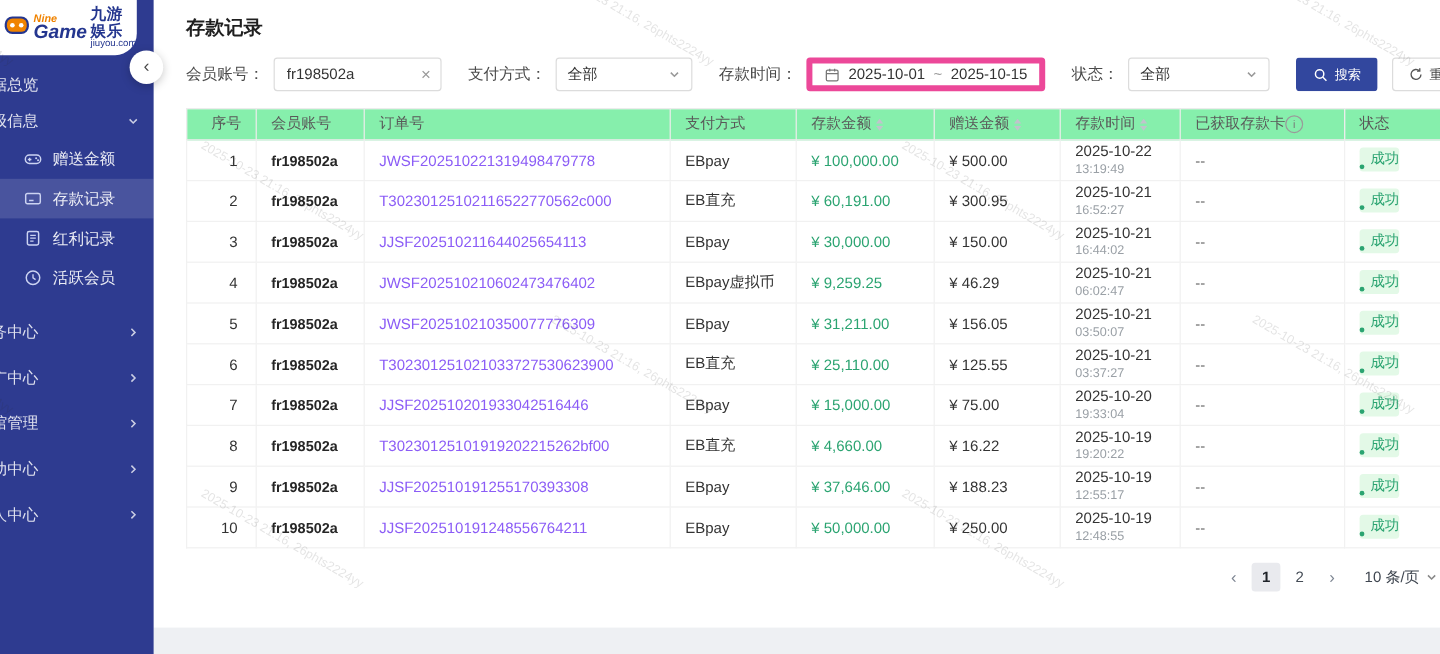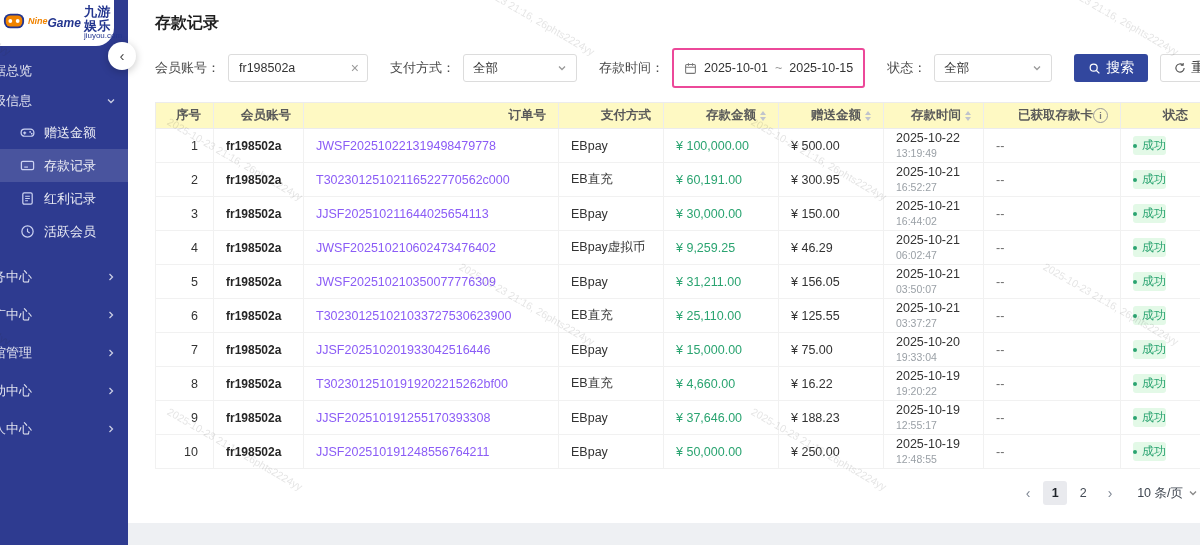--- a/index.html
+++ b/index.html
@@ -5,23 +5,23 @@
   html,body{margin:0;padding:0}
   body{
     width:1200px;height:545px;position:relative;overflow:hidden;
     background:#eef0f3;font-family:"Liberation Sans",sans-serif;
     -webkit-font-smoothing:antialiased;
   }
   
   .sidebar{position:absolute;left:0;top:0;bottom:0;width:128px;background:var(--sidebar,#2e3b90);z-index:1}
   .logo-card{position:absolute;left:0;top:0;width:114px;height:46px;background:#fff;
     border-bottom-right-radius:18px;display:flex;align-items:center;gap:3px;padding-left:3px;box-sizing:border-box;z-index:2}
-  .logo-en{display:flex;line-height:1}
+  .logo-en{display:flex;flex-direction:column;line-height:1}
   .logo-en .nine{color:#f08300;font-size:9px;font-weight:700;font-style:italic}
-  .logo-en .game{color:#24368f;font-size:12px;font-weight:800;font-style:italic}
+  .logo-en .game{color:#24368f;font-size:16px;font-weight:800;font-style:italic}
   .logo-cnwrap{display:flex;flex-direction:column;line-height:1.05}
   .logo-cnwrap .cn{color:#24368f;font-size:13px;font-weight:800;letter-spacing:.5px;font-style:normal}
   .logo-cnwrap .dom{color:#24368f;font-size:8px;font-weight:400;font-style:normal}
   .collapse-btn{position:absolute;left:108px;top:42px;width:28px;height:28px;border-radius:50%;
     background:#fff;border:none;box-shadow:0 2px 8px rgba(0,0,0,.22);color:#4a4a4a;font-size:15px;
     display:flex;align-items:center;justify-content:center;cursor:pointer;z-index:3;padding:0 0 2px 0}
   .menu{padding-top:56px;font-size:13px}
   .menu-item{display:flex;align-items:center;height:33px;color:rgba(255,255,255,.9);cursor:pointer;box-sizing:border-box}
   .menu-item.root,.menu-item.group-open{height:30px;padding-left:0}
   .menu-item.root .mi-label,.menu-item.group-open .mi-label,.menu-item.group .mi-label{margin-left:-7px;color:rgba(255,255,255,.85)}
@@ -36,47 +36,47 @@
   .filter-bar{display:flex;align-items:center;margin:14px 0 0 27px;font-size:13px;color:#4a4a4a;white-space:nowrap}
   .flabel{margin-right:8px}
   .fgroup{margin-right:22px;display:flex;align-items:center}
   .input-box{width:140px;height:28px;border:1px solid #dcdcdc;border-radius:3px;display:flex;align-items:center;
     justify-content:space-between;padding:0 8px;box-sizing:border-box;background:#fff}
   .input-box input{border:none;outline:none;width:100px;font-size:12.5px;color:#333;font-family:inherit}
   .clear{color:#9a9a9a;font-size:14px;cursor:pointer;line-height:1}
   .select-box{height:28px;border:1px solid #dcdcdc;border-radius:3px;display:flex;align-items:center;
     justify-content:space-between;padding:0 9px;box-sizing:border-box;color:#333;font-size:12.5px;cursor:pointer;background:#fff}
   .select-box .chev{display:flex;color:#999}
-  .date-box{height:40px;border:2px solid #ec4899;border-radius:3px;display:flex;align-items:center;gap:7px;
+  .date-box{height:28px;border:5px solid #ec4899;border-radius:3px;display:flex;align-items:center;gap:7px;
     padding:0 10px;box-sizing:border-box;color:#333;font-size:12.5px;background:#fff;cursor:pointer}
-  .btn{height:28px;border-radius:3px;display:flex;align-items:center;gap:5px;font-size:14px;cursor:pointer;
+  .btn{height:28px;border-radius:3px;display:flex;align-items:center;gap:5px;font-size:11px;cursor:pointer;
     padding:0 13px;border:1px solid transparent;font-family:inherit}
   .btn-search{background:var(--accent,#32479e);color:#fff;margin-left:0}
   .btn-reset{background:#fff;color:#444;border-color:#dcdcdc;margin-left:12px}
   
   .table-wrap{margin:14px 0 0 27px;width:1045px}
   table{border-collapse:collapse;table-layout:fixed;width:100%;font-size:12.5px}
-  th{background:#fef9c3;color:#595959;font-weight:700;height:25px;padding:0 12px;border:1px solid #ececec;text-align:left}
-  .th-flex{display:flex;align-items:center;justify-content:flex-end}
+  th{background:#86efac;color:#595959;font-weight:400;height:25px;padding:0 12px;border:1px solid #ececec;text-align:left}
+  .th-flex{display:flex;align-items:center;justify-content:flex-start}
   .th-flex.end{justify-content:flex-end}
   td{border:1px solid #f1f1f1;padding:2px 12px;color:#333;height:29px}
   tbody tr{height:33px}
   td.num{text-align:right;padding-right:15px;color:#333}
   td.account{font-weight:700;color:#262626;font-size:12px}
   td.order{color:#8b5cf6}
   td.amount{color:var(--success,#2ba471)}
   td.card{color:#6b6b6b}
   .tc-d{font-size:12.5px;color:#333;line-height:1.25}
   .tc-t{font-size:10.5px;color:#9aa0a6;line-height:1.2}
   .sort-icon{display:inline-flex;flex-direction:column;gap:2px;margin-left:4px;cursor:pointer}
   .tri-up{width:0;height:0;border-left:3.5px solid transparent;border-right:3.5px solid transparent;border-bottom:4px solid #c0c4cc}
   .tri-dn{width:0;height:0;border-left:3.5px solid transparent;border-right:3.5px solid transparent;border-top:4px solid #c0c4cc}
   .info-icon{width:13px;height:13px;border-radius:50%;border:1px solid #9a9a9a;color:#777;font-size:9px;
     display:inline-flex;align-items:center;justify-content:center;cursor:pointer;font-style:normal}
-  .tag{display:inline-flex;align-items:center;gap:5px;background:var(--success-bg,#e3f9e7);color:var(--success,#2ba471);
+  .tag{display:inline-flex;align-items:flex-end;gap:5px;background:var(--success-bg,#e3f9e7);color:var(--success,#2ba471);
     border-radius:3px;padding:2px 0;font-size:12px;line-height:1.3}
   .tag .dot{width:4px;height:4px;border-radius:50%;background:var(--success,#2ba471)}
   
   .pagination{margin:12px 0 0 27px;width:1045px;display:flex;align-items:center;justify-content:flex-end;
     gap:4px;font-size:12.5px;color:#4d5562;box-sizing:border-box;padding-right:2px}
   .pg-btn{width:22px;height:24px;border:none;background:none;color:#7d8592;font-size:14px;cursor:pointer;font-family:inherit}
   .pg-pages{display:inline-flex;gap:4px}
   .pg-num{width:24px;height:24px;border:none;background:none;border-radius:3px;color:#444b55;font-size:12.5px;cursor:pointer;font-family:inherit}
   .pg-num.active{background:#e9eaee;color:#1f2329;font-weight:700}
   .pg-size{margin-left:12px;display:inline-flex;align-items:center;gap:5px;cursor:pointer;color:#3f4650}

